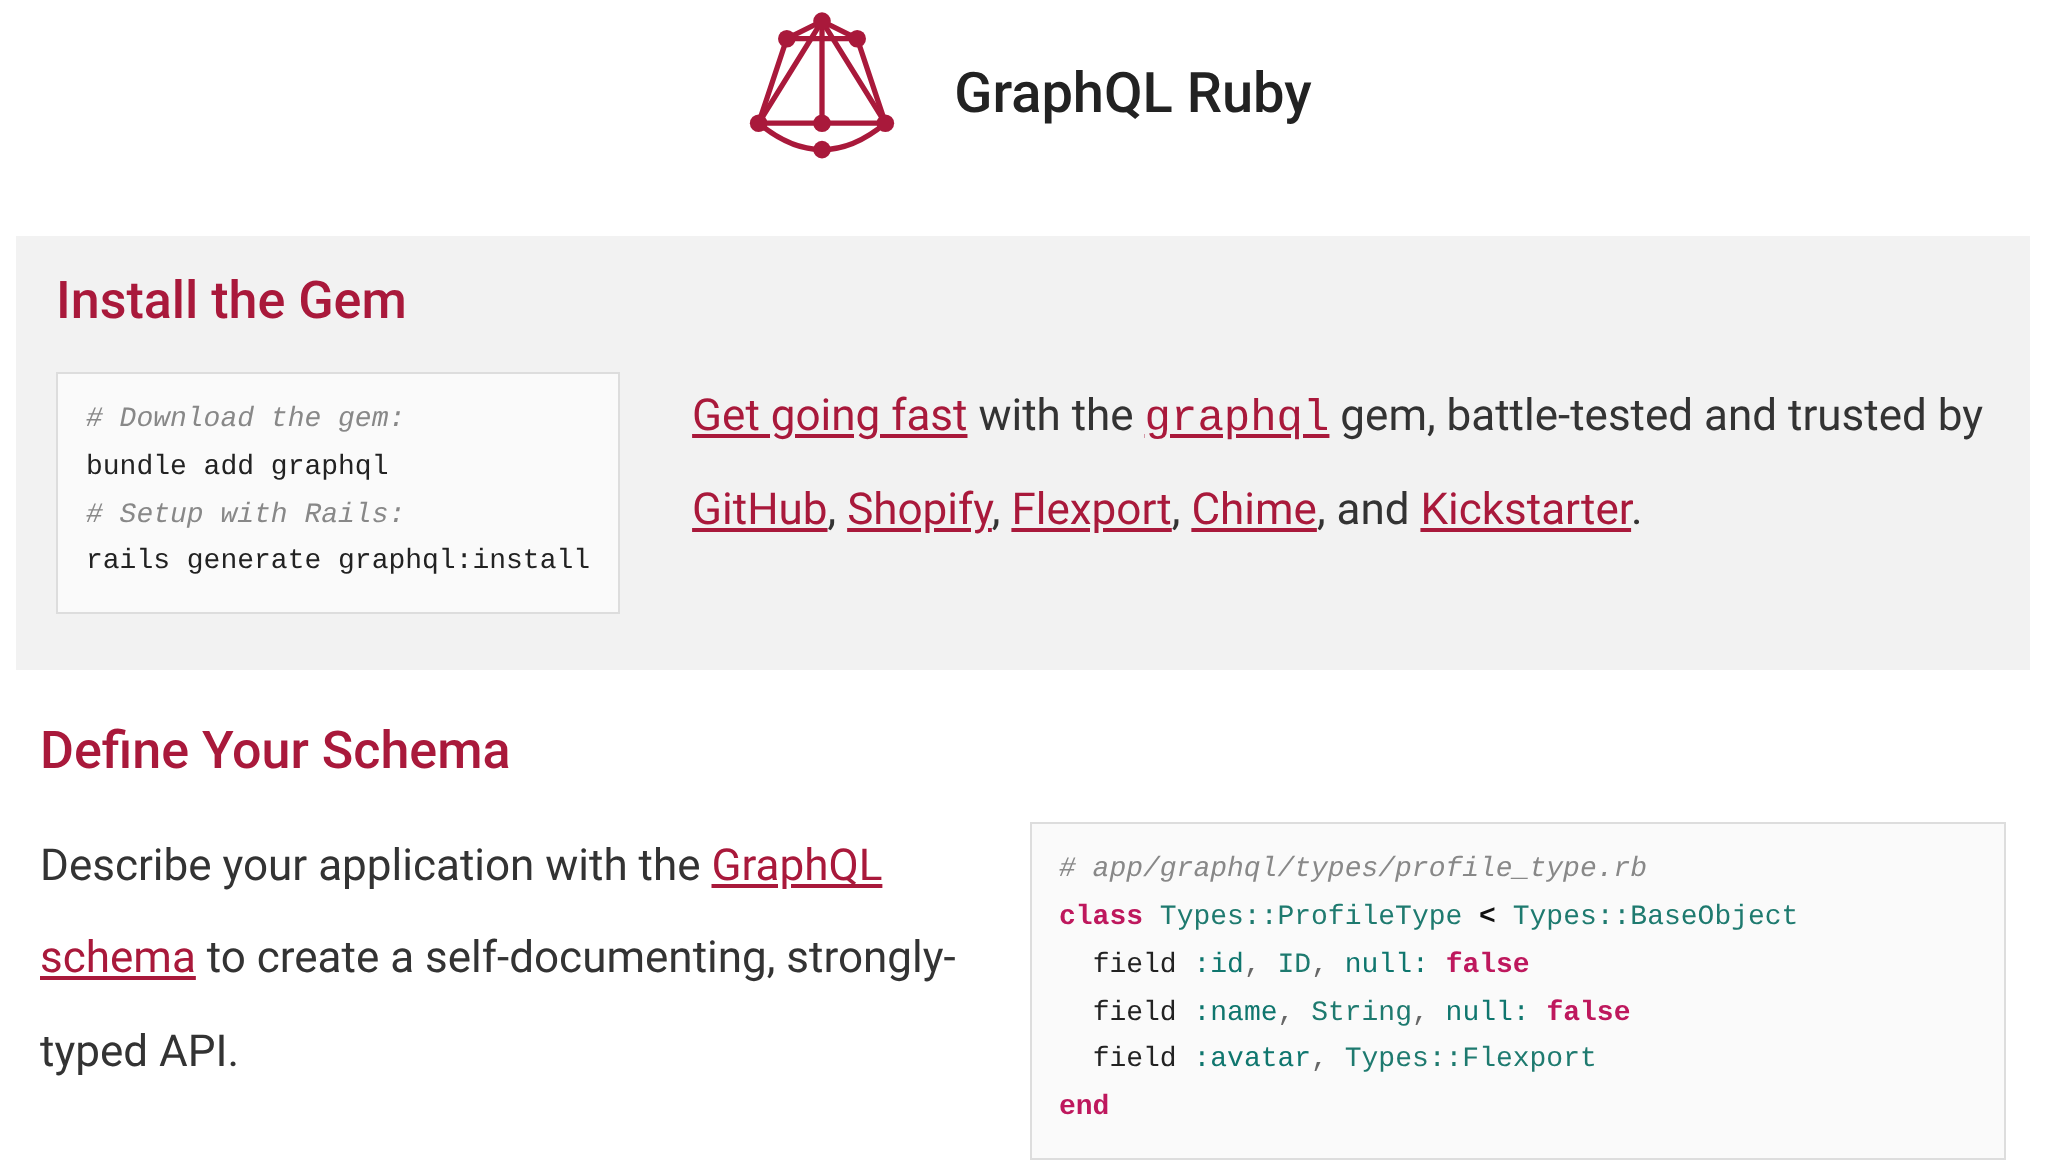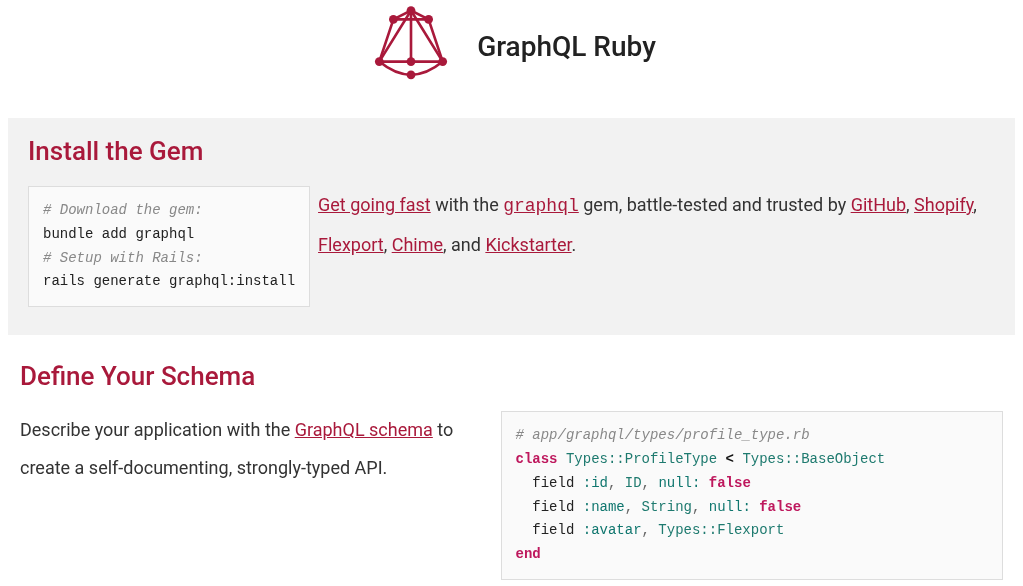--- a/index.html
+++ b/index.html
@@ -33,35 +33,35 @@
     padding: 18px 20px 28px 20px;
   }
   h2 {
     color: #a9193b;
     font-size: 26px;
     font-weight: 500;
     margin: 0 0 20px 0;
   }
   .row {
     display: flex;
-    gap: 8px;
+    gap: 36px;
     align-items: flex-start;
   }
   .code-block {
     background: #fafafa;
     border: 1px solid #ddd;
     padding: 12px 14px;
     font-family: Consolas, Monaco, "Courier New", monospace;
     font-size: 14px;
     line-height: 1.7;
     white-space: pre;
     flex-shrink: 0;
   }
   .desc {
-    font-size: 18px;
+    font-size: 22px;
     line-height: 2.1;
     color: #333;
     flex: 1;
   }
   a.link {
     color: #a9193b;
     text-decoration: underline;
   }
   .code-mono {
     font-family: Consolas, Monaco, "Courier New", monospace;

